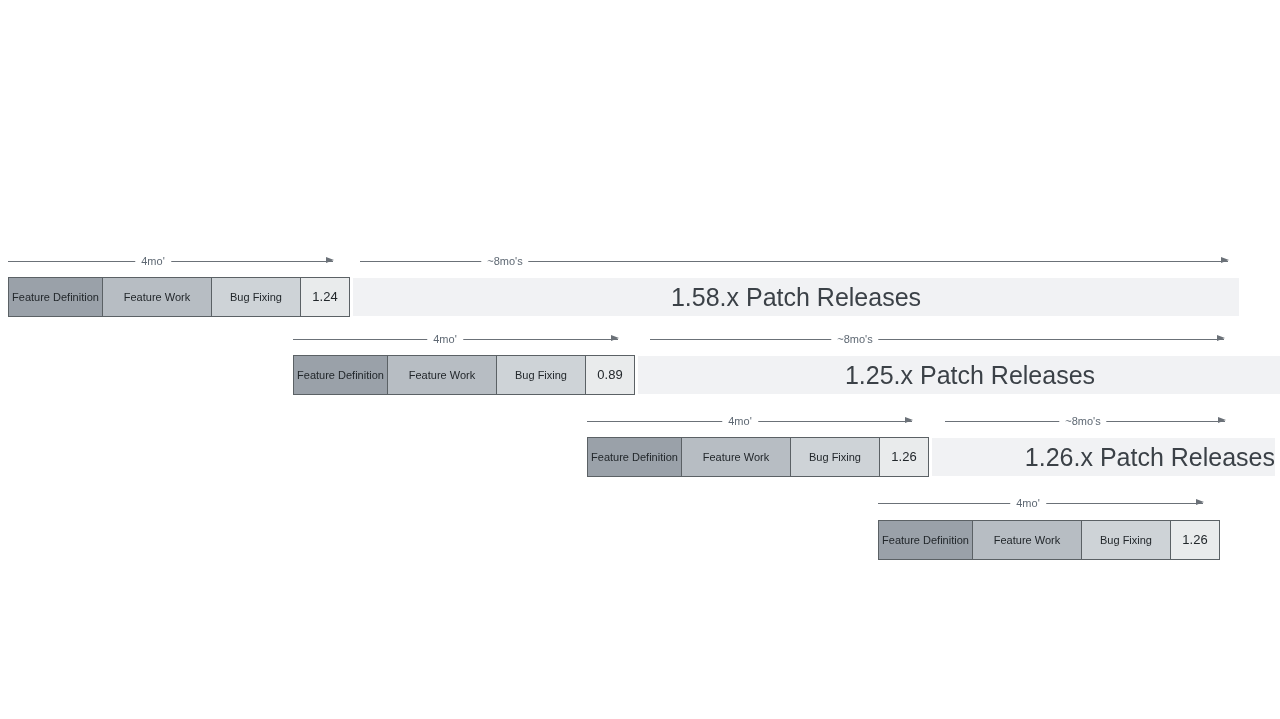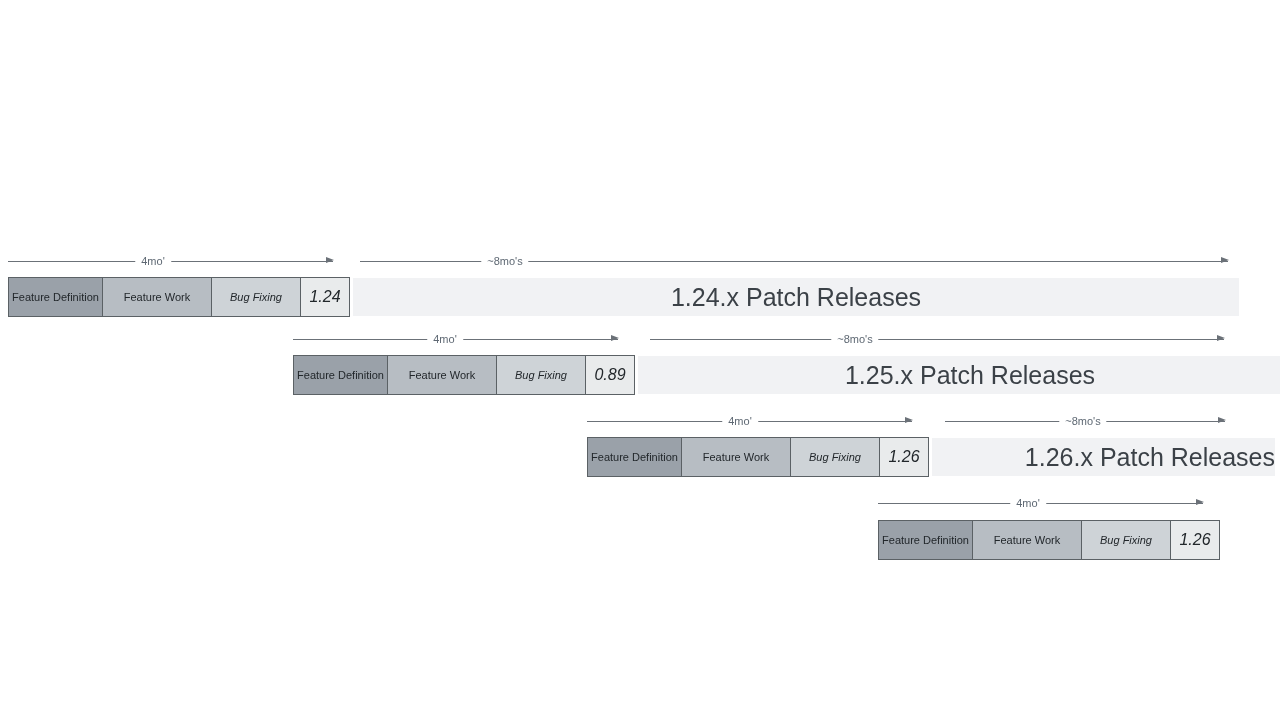--- a/index.html
+++ b/index.html
@@ -60,22 +60,22 @@
     align-items: center;
     justify-content: center;
     text-align: center;
     font-size: 11px;
     line-height: 1.3;
     color: var(--c-box-text, #22272b);
   }
   .pbox + .pbox { margin-left: -1px; align-items: center; }
   .phase-feature-definition { background: var(--c-feature-definition-fill, #9aa1a9); }
   .phase-feature-work       { background: var(--c-feature-work-fill, #b7bdc3); }
-  .phase-bug-fixing         { background: var(--c-bug-fixing-fill, #ced3d7); font-style: italic; }
-  .version-box              { background: var(--c-version-fill, #e9ebec); font-size: 16px; font-style: italic; }
+  .phase-bug-fixing         { background: var(--c-bug-fixing-fill, #ced3d7); }
+  .version-box              { background: var(--c-version-fill, #e9ebec); font-size: 13px; }
 
   
   .patch-band {
     position: absolute;
     height: 38px;
     background: var(--c-band-fill, #f1f2f4);
     display: flex;
     align-items: center;
     justify-content: center;
   }
@@ -105,21 +105,21 @@
         <span class="box-label">Feature Work</span>
       </div>
       <div class="pbox phase-bug-fixing" style="width: 90px;">
         <span class="box-label">Bug Fixing</span>
       </div>
       <div class="pbox version-box" style="width: 50px;">
         <span class="box-label">1.24</span>
       </div>
     </div>
     <div class="patch-band" style="left: 353px; top: 278px; width: 886px;">
-      <span class="patch-band-label">1.24.x Patch Releases</span>
+      <span class="patch-band-label">1.58.x Patch Releases</span>
     </div>
   </div>
 
   <div class="release-row">
     <div class="arrow cycle-arrow" style="left: 293px; top: 339px; width: 325px;">
       <span class="arrow-label" style="left: 152px;">4mo'</span>
     </div>
     <div class="arrow patch-arrow" style="left: 650px; top: 339px; width: 574px;">
       <span class="arrow-label" style="left: 205px;">~8mo's</span>
     </div>

